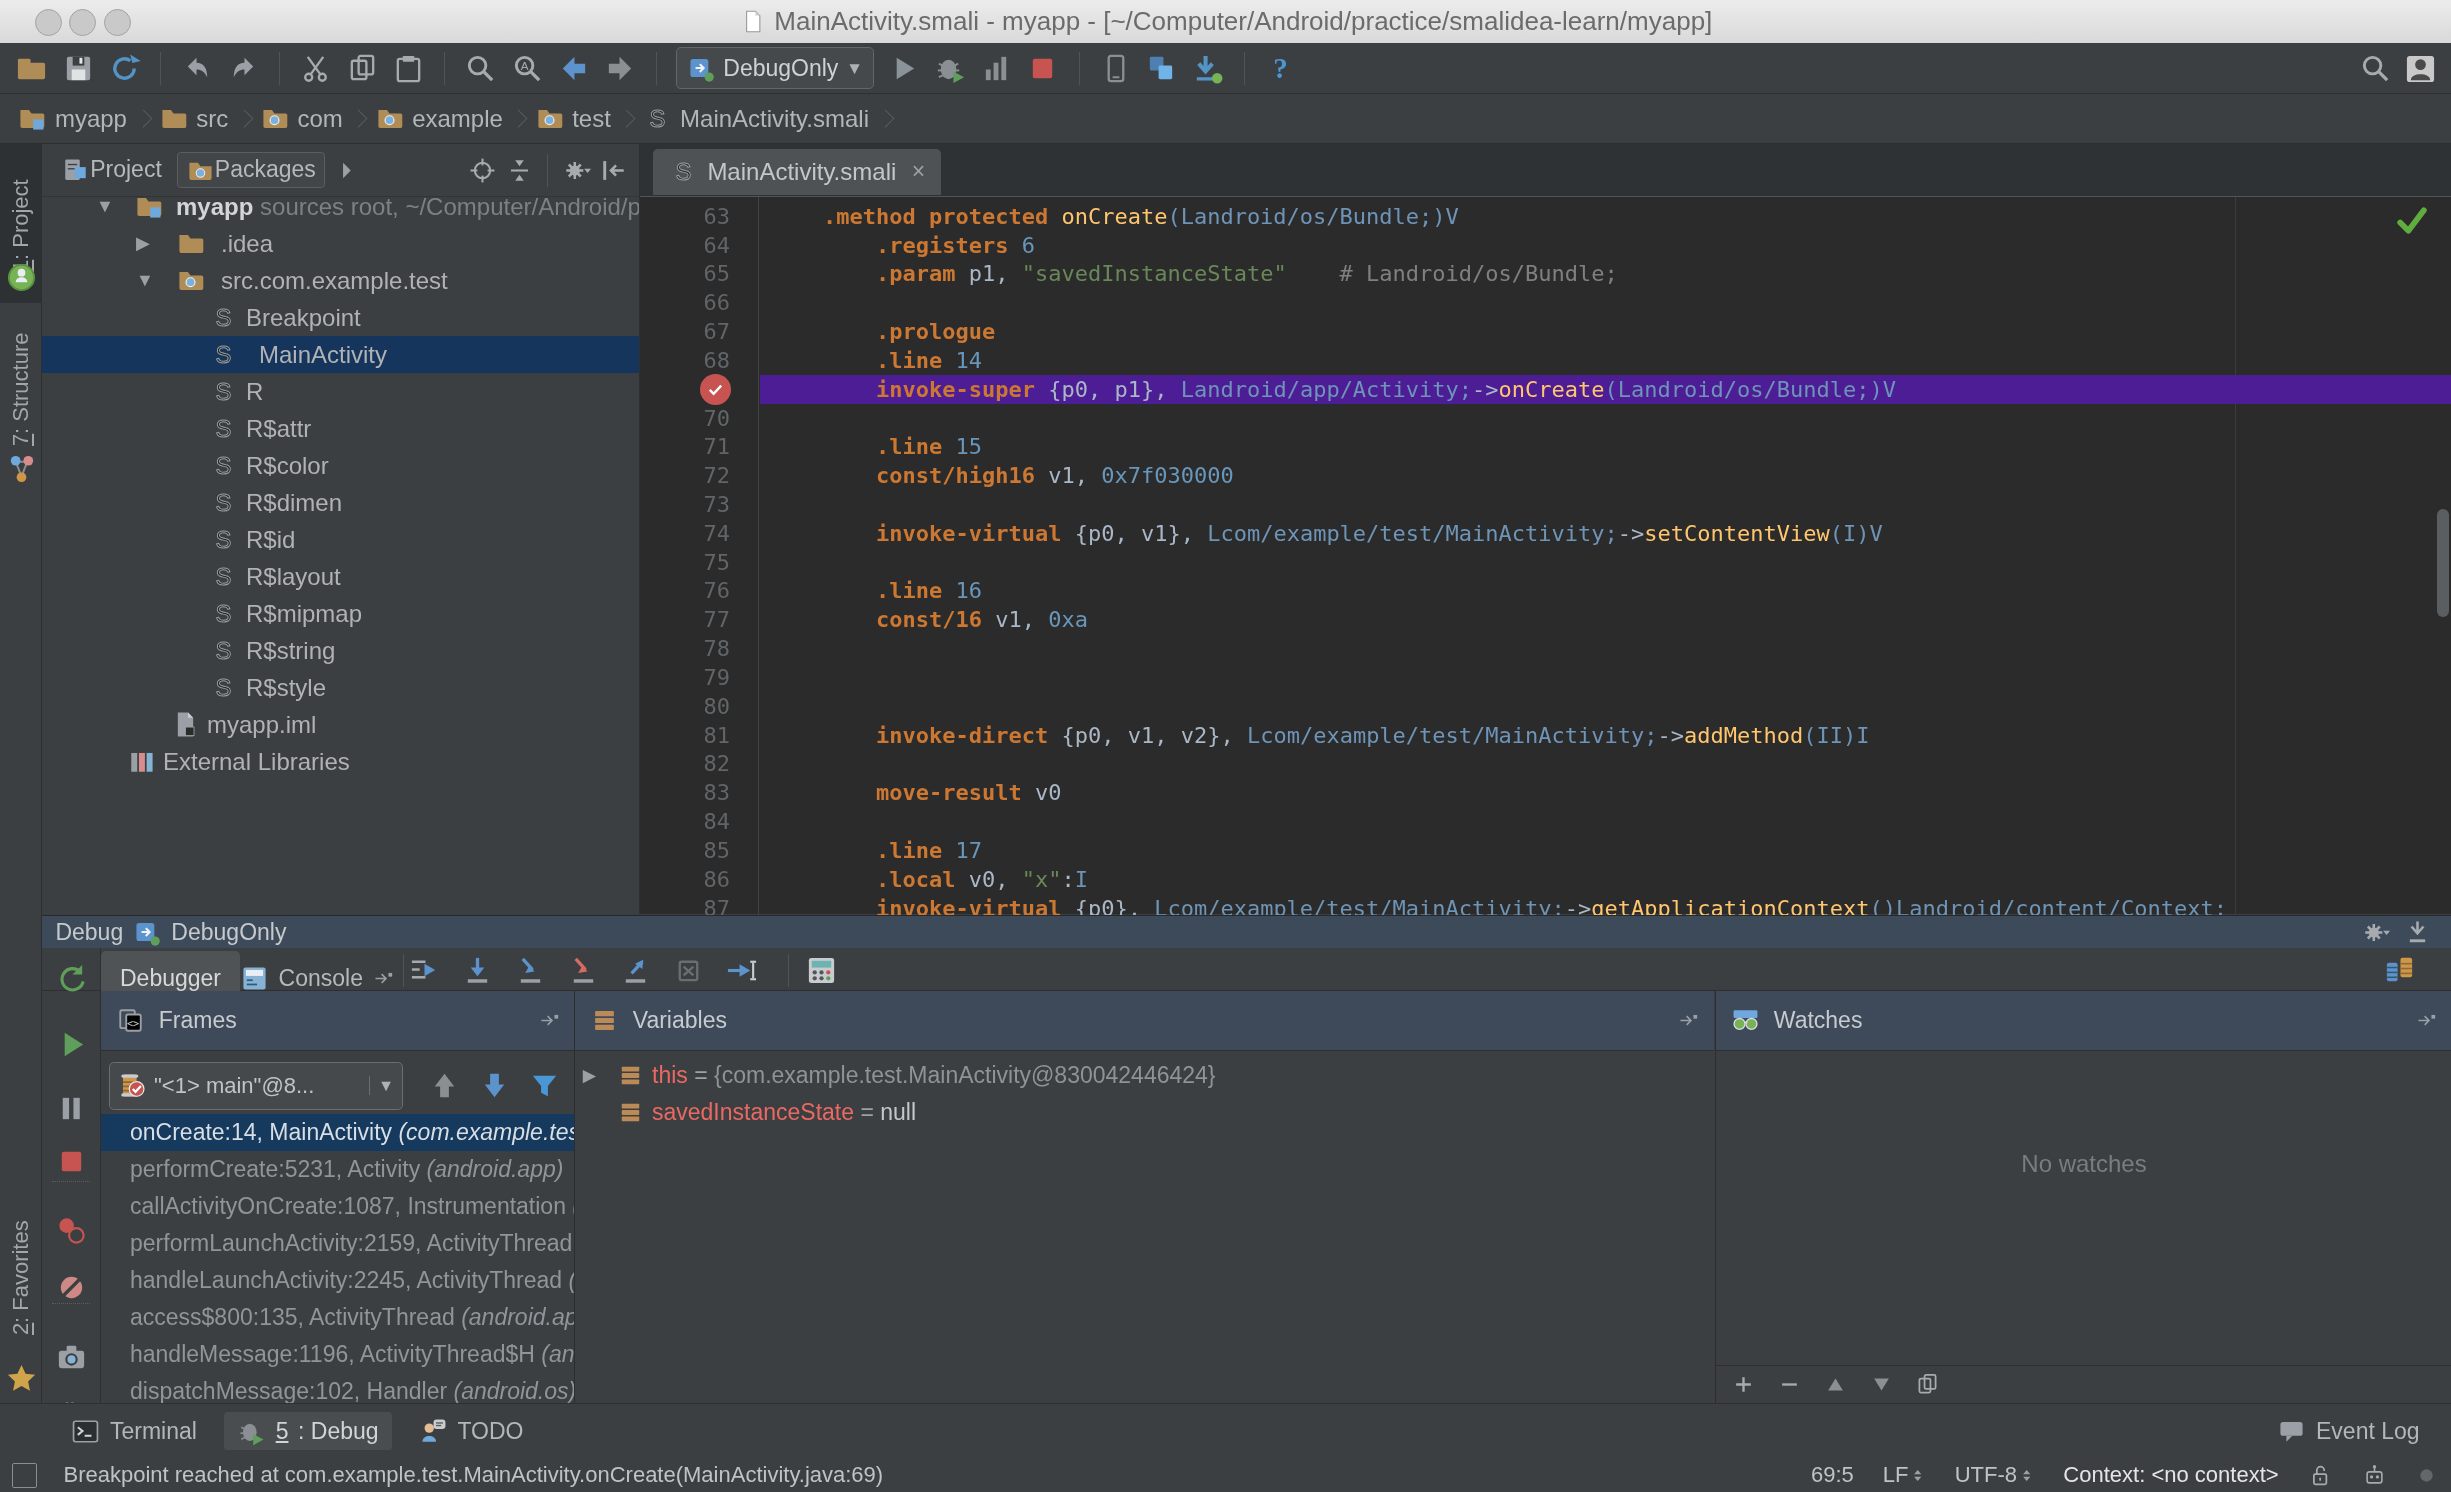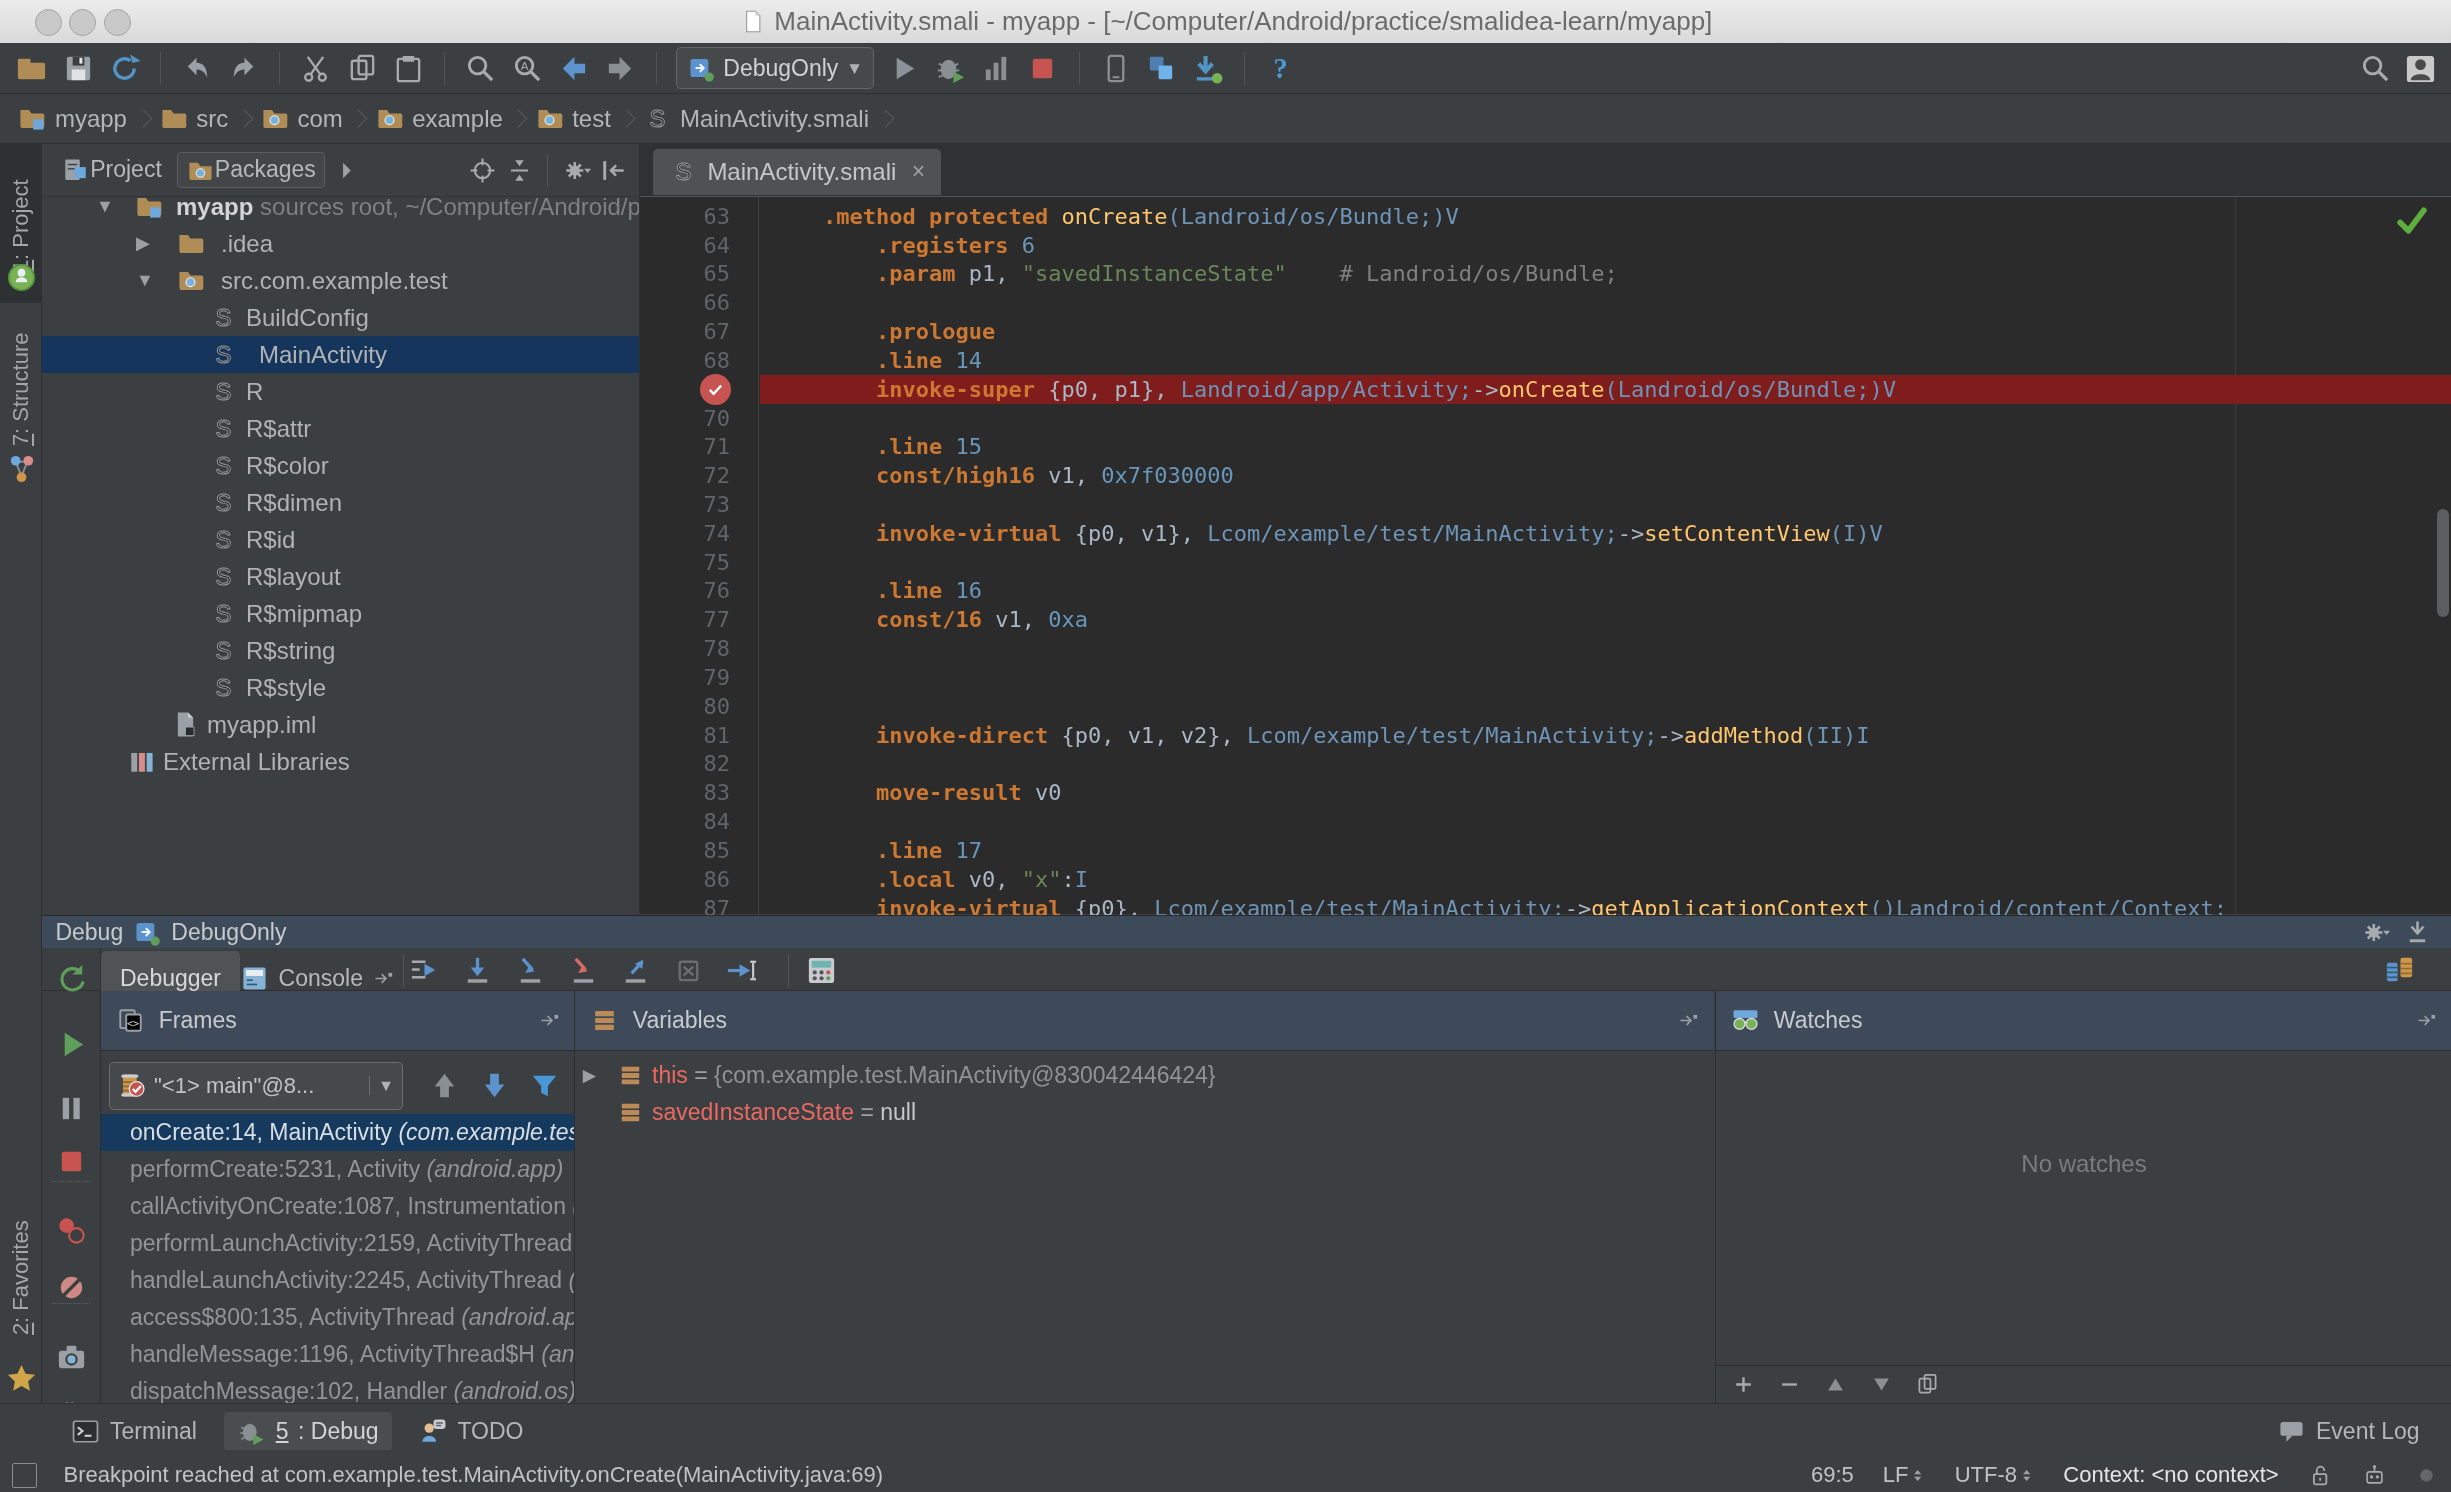--- a/index.html
+++ b/index.html
@@ -47,21 +47,21 @@
   #ed-tab{position:absolute;left:13.4px;top:4.8px;height:46px;background:#4e5254;border-radius:4.8px 4.8px 0 0;display:flex;align-items:center;gap:9.6px;padding:0 15.4px;color:#c3c7ca;font-size:24px;}
   #ed-tab .x{color:#9aa0a6;font-size:23px;margin-left:5.8px;}
   #ed-content{position:absolute;left:0;top:53px;width:100%;height:718px;overflow:hidden;}
   #gutter{position:absolute;left:0;top:0;width:119px;height:100%;border-right:1px solid #404346;box-sizing:border-box;}
   .gnum{position:absolute;left:0;width:90px;height:29px;line-height:29px;text-align:right;color:#616568;font-family:"DejaVu Sans Mono",monospace;font-size:22px;}
   #bp{position:absolute;left:60px;width:31px;height:31px;border-radius:50%;background:#c75450;display:flex;align-items:center;justify-content:center;}
   #bp svg{width:19px;height:19px;}
   #code{position:absolute;left:120px;top:0;right:0;height:100%;}
   #rmargin{position:absolute;left:1475px;top:0;bottom:0;width:1px;background:#3a3d3f;}
   .cl{position:absolute;left:0;right:0;height:29px;line-height:29px;padding-left:63px;font-family:"DejaVu Sans Mono",monospace;font-size:22px;white-space:pre;}
-  .cl.exec{background:#7f1d1d;}
+  .cl.exec{background:#4c1d95;}
   .tok-k{color:#cc7832;font-weight:bold;} .tok-t{color:#6e94b8;} .tok-n{color:#6897bb;}
   .tok-r{color:#a9b7c6;} .tok-p{color:#a9b7c6;} .tok-w{color:#a9b7c6;}
   .tok-s{color:#6a8759;} .tok-c{color:#808080;} .tok-y{color:#ffc66d;}
   #gcheck{position:absolute;right:23px;top:5.8px;width:35px;height:35px;}
   #sbar{position:absolute;right:2.9px;top:312px;width:12.5px;height:108px;background:#5a5e60;border-radius:6.7px;}
   
   #debug{left:42px;top:915px;width:2409px;height:488px;background:#3c3f41;border-top:1.9px solid #262829;box-sizing:border-box;}
   #d-header{position:absolute;left:0;top:0;width:100%;height:32px;background:#3d4a59;display:flex;align-items:center;padding-left:13.4px;gap:9.6px;color:#c6cacd;font-size:23px;box-sizing:border-box;}
   #d-header .right{margin-left:auto;display:flex;align-items:center;gap:13.4px;padding-right:19px;}
   #d-tabs{position:absolute;left:0;top:32px;width:100%;height:43px;background:#3c3f41;border-bottom:1px solid #2d2f30;box-sizing:border-box;}
@@ -494,21 +494,21 @@
           </span>
           <span class="tlabel" style="left: 179px;"><span>src.com.example.test</span></span>
         </div>
         <div class="trow">
           <span class="icon i30" style="position: absolute; left: 167px; top: 3.8px;">
             <svg viewBox="0 0 34 34" style="font-size:25px">
               <text x="17" y="27" text-anchor="middle" font-size="28" font-weight="bold" font-family="Liberation Sans" fill="#2b2b2b" stroke="#9a9e a2" stroke-width="0"></text>
               <text x="17" y="27" text-anchor="middle" font-size="28" font-family="Liberation Sans" fill="#262626" stroke="#9aa0a6" stroke-width="1.1">S</text>
             </svg>
           </span>
-          <span class="tlabel" style="left: 204px;"><span>BuildConfig</span></span>
+          <span class="tlabel" style="left: 204px;"><span>Breakpoint</span></span>
         </div>
         <div class="trow sel">
           <span class="icon i30" style="position: absolute; left: 167px; top: 3.8px;">
             <svg viewBox="0 0 34 34" style="font-size:25px">
               <text x="17" y="27" text-anchor="middle" font-size="28" font-weight="bold" font-family="Liberation Sans" fill="#2b2b2b" stroke="#9a9e a2" stroke-width="0"></text>
               <text x="17" y="27" text-anchor="middle" font-size="28" font-family="Liberation Sans" fill="#262626" stroke="#9aa0a6" stroke-width="1.1">S</text>
             </svg>
           </span>
           <span class="tlabel" style="left: 217px;"><span>MainActivity</span></span>
         </div>

